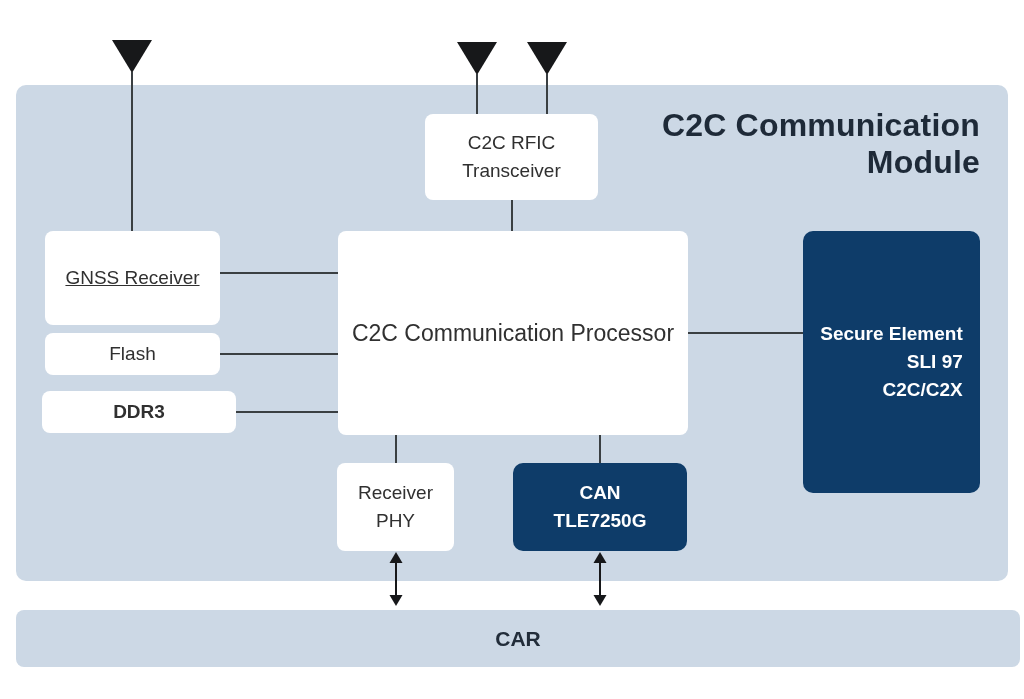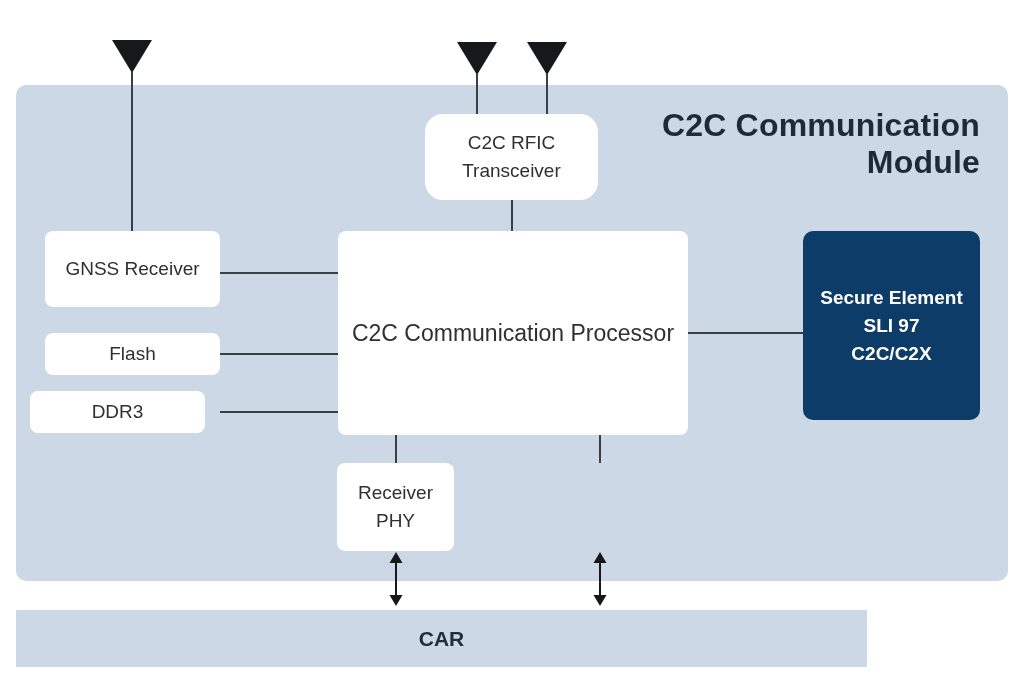--- a/index.html
+++ b/index.html
@@ -10,46 +10,46 @@
     font-family:"Liberation Sans","DejaVu Sans",sans-serif;
     overflow:hidden;
   }
   .panel{
     position:absolute;
     background:#ccd8e5;
     border-radius:10px;
   }
   .main-panel{left:16px;top:85px;width:992px;height:496px;}
   .car-bar{
-    left:16px;top:610px;width:851px;height:57px;
+    left:16px;top:610px;width:1004px;height:57px;
     display:flex;align-items:center;justify-content:center;
-    font-weight:bold;font-size:21px;color:#222d3a;border-radius:1px;
+    font-weight:bold;font-size:21px;color:#222d3a;border-radius:8px;
   }
   .title{
     position:absolute;left:640px;top:107px;width:340px;
     text-align:right;font-weight:bold;font-size:32px;color:#1e2a38;
     letter-spacing:0.2px;
   }
   .box{
     position:absolute;
     display:flex;align-items:center;justify-content:center;
     text-align:center;
     border-radius:8px;
     font-size:19px;
     line-height:28px;
   }
   .box.white{background:#ffffff;color:#303030;}
   .box.navy{background:#0e3c69;color:#ffffff;font-weight:bold;border-radius:10px;}
   .multiline{white-space:pre-line;}
-  .box-gnss{left:45px;top:231px;width:175px;height:76px;}
+  .box-gnss{left:45px;top:231px;width:175px;height:94px;text-decoration:underline;}
   .box-flash{left:45px;top:333px;width:175px;height:42px;}
-  .box-ddr3{left:30px;top:391px;width:175px;height:42px;}
-  .box-rfic{left:425px;top:114px;width:173px;height:86px;border-radius:18px;}
+  .box-ddr3{left:42px;top:391px;width:194px;height:42px;font-weight:bold;}
+  .box-rfic{left:425px;top:114px;width:173px;height:86px;}
   .box-processor{left:338px;top:231px;width:350px;height:204px;font-size:23px;}
-  .box-secure{left:803px;top:231px;width:177px;height:189px;}
+  .box-secure{left:803px;top:231px;width:177px;height:262px;text-align:right;}
   .box-ethernet{left:337px;top:463px;width:117px;height:88px;}
   .box-can{left:513px;top:463px;width:174px;height:88px;}
   .hline{position:absolute;height:2px;background:#3a3f42;}
   .vline{position:absolute;width:2px;background:#3a3f42;}
   .antenna{
     position:absolute;width:0;height:0;
     border-left:20px solid transparent;
     border-right:20px solid transparent;
     border-top:33px solid #17181a;
   }
@@ -112,14 +112,18 @@
   </div>
   <div class="box navy box-secure">
     <span class="multiline">Secure Element
 SLI 97
 C2C/C2X</span>
   </div>
   <div class="box white box-ethernet">
     <span class="multiline">Receiver
 PHY</span>
   </div>
+  <div class="box navy box-can">
+    <span class="multiline">CAN
+TLE7250G</span>
+  </div>
 
 </div>
 
 </body></html>

